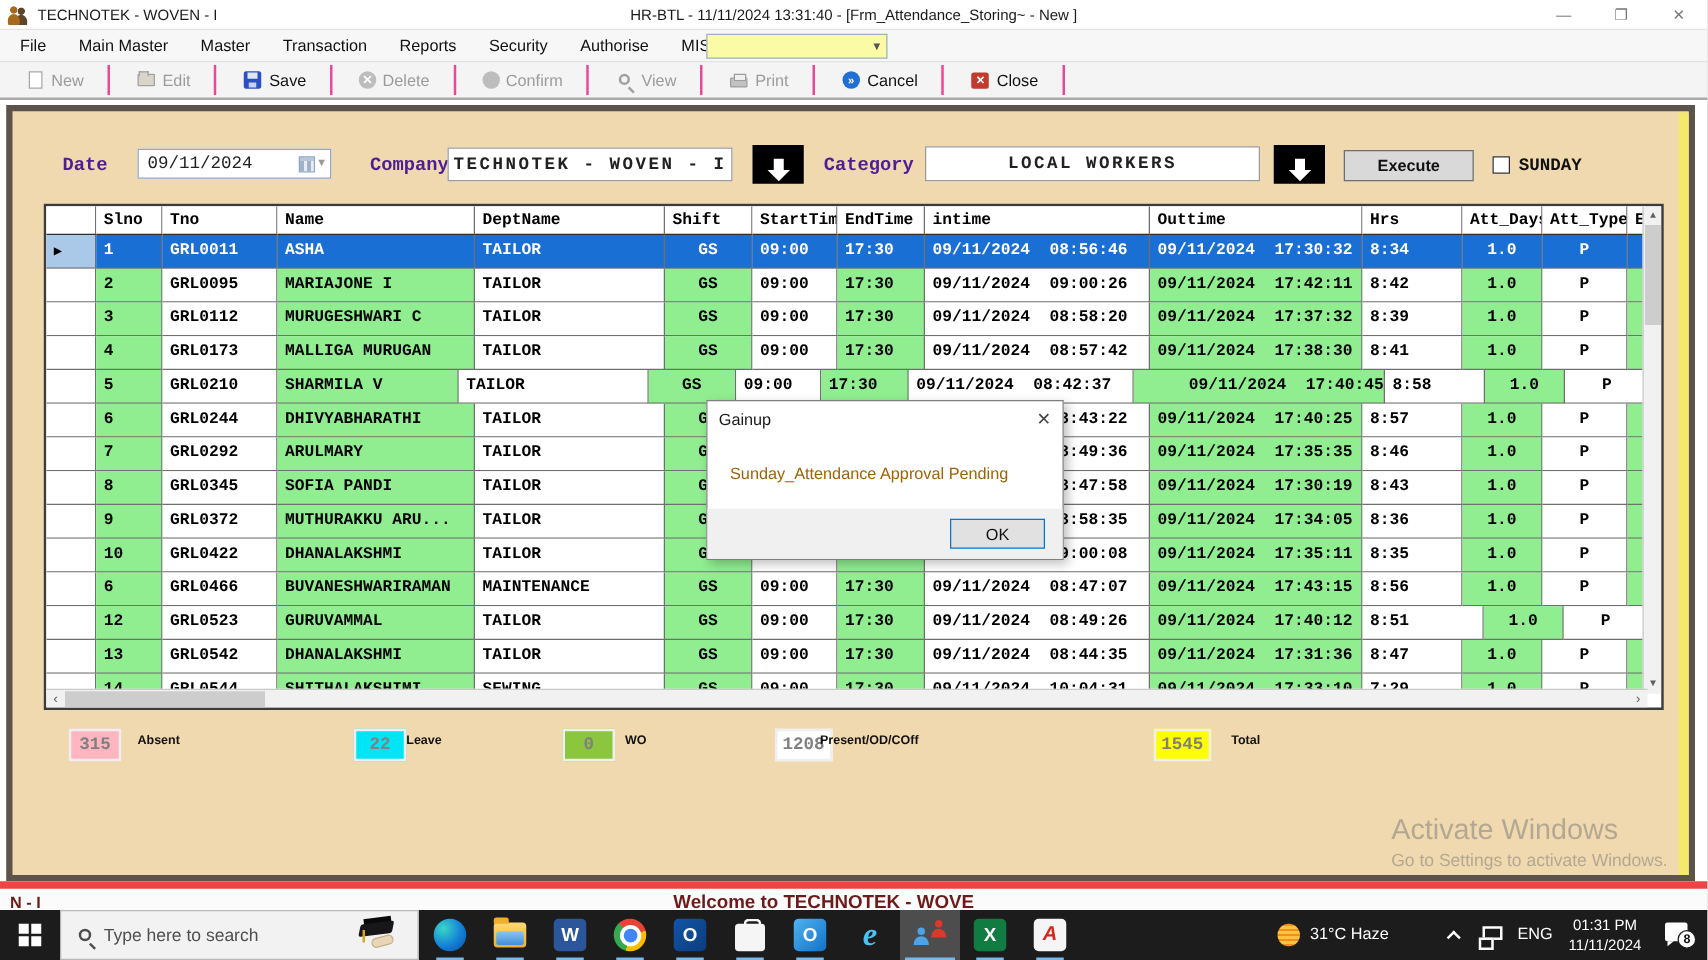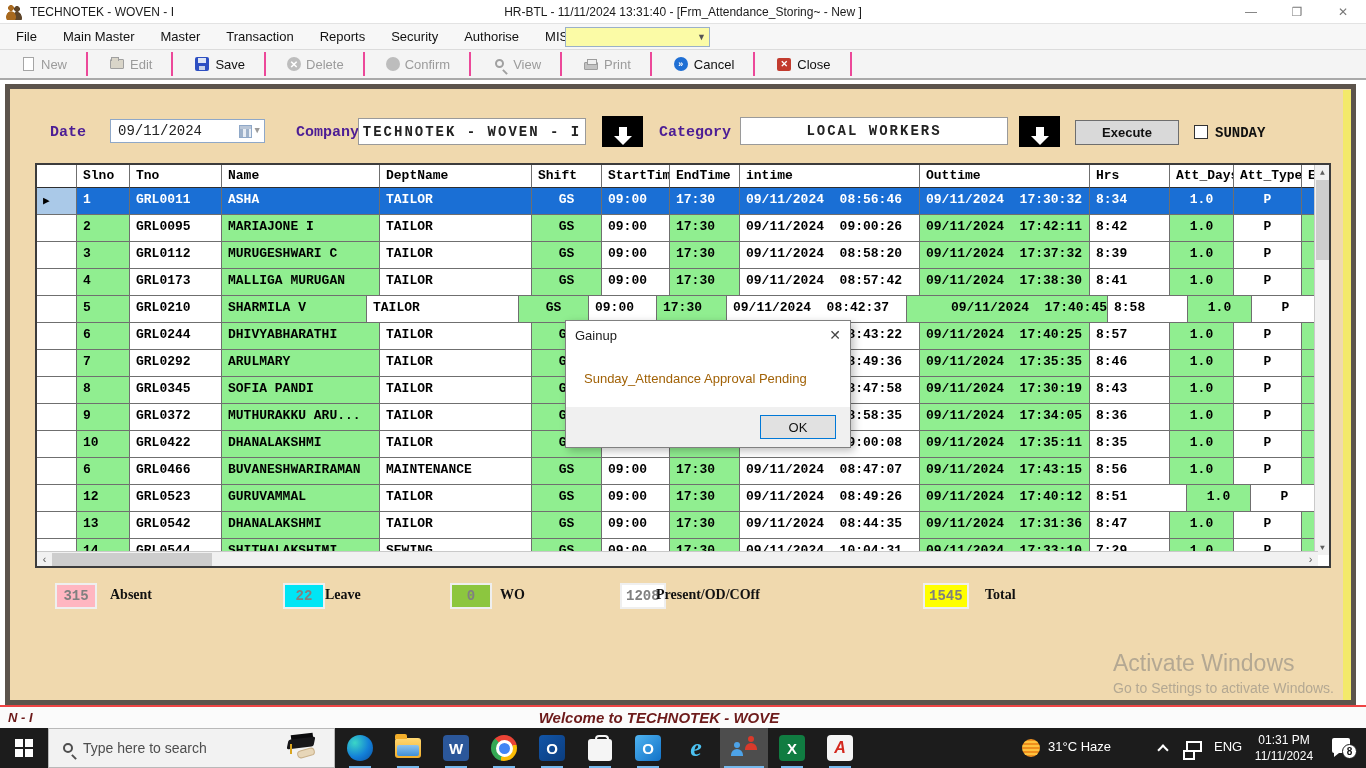--- a/index.html
+++ b/index.html
@@ -81,29 +81,29 @@
   .vscroll .up { top:0; } .vscroll .dn { bottom:0; }
   .vthumb { position:absolute; left:1px; top:15px; width:13px; height:80px; background:#cdcdcd; }
   .hscroll { position:absolute; left:0; bottom:0; width:1281px; height:15px; background:#f1f1f1; border-top:1px solid #c9c9c9; }
   .hscroll .lt, .hscroll .rt { position:absolute; top:0; width:15px; height:15px; color:#606060; font-size:11px; display:flex; align-items:center; justify-content:center; }
   .hscroll .lt { left:0; } .hscroll .rt { right:0; }
   .hthumb { position:absolute; left:15px; top:1px; width:160px; height:13px; background:#cdcdcd; }
 
   
   .sumrow { position:absolute; left:0; top:583px; width:1366px; height:28px; }
   .sumbox { position:absolute; top:0; height:26px; min-width:42px; padding:0 4px; border:2px solid #efefef; font-family:"Liberation Mono", monospace; font-weight:bold; font-size:14px; color:#808080; display:flex; align-items:center; justify-content:center; }
-  .sumlab { position:absolute; top:4px; font-family:Liberation Serif, serif; font-weight:bold; font-size:14px; color:#111; }
+  .sumlab { position:absolute; top:4px; font-family:Liberation Sans, sans-serif; font-weight:bold; font-size:10px; color:#111; }
 
   
   .watermark { position:absolute; right:32px; top:650px; text-align:left; color:rgba(120,120,120,0.5); }
   .watermark .l1 { font-size:23px; }
   .watermark .l2 { font-size:14px; margin-top:3px; }
 
   
-  .statusbar { position:absolute; left:0; top:705px; width:1366px; height:23px; background:#fbfbfb; border-top:2px solid #ef4444;font-style:italic; }
+  .statusbar { position:absolute; left:0; top:705px; width:1366px; height:23px; background:#fbfbfb; border-top:6px solid #ef4444; }
   .status-left { position:absolute; left:8px; top:3px; font-size:13px; font-weight:bold; color:#6d1a1a; }
   .status-center { position:absolute; left:50%; transform:translateX(-60%); top:2px; font-size:15px; font-weight:bold; color:#6d1a1a; }
 
   
   .taskbar { position:absolute; left:0; top:728px; width:1366px; height:40px; background:#1c1c1c; }
   .startbtn { position:absolute; left:0; top:0; width:48px; height:40px; display:flex; align-items:center; justify-content:center; }
   .winlogo { display:grid; grid-template-columns:8px 8px; grid-template-rows:8px 8px; gap:2px; }
   .winlogo i { background:#fdfdfd; }
   .searchbox { position:absolute; left:48px; top:0; width:287px; height:40px; background:#f2f2f2; border:1px solid #b9b9b9; display:flex; align-items:center; color:#4e4e4e; font-size:14px; }
   .mag { width:10px; height:10px; border:2px solid #4e4e4e; border-radius:50%; margin:0 10px 0 14px; position:relative; }

